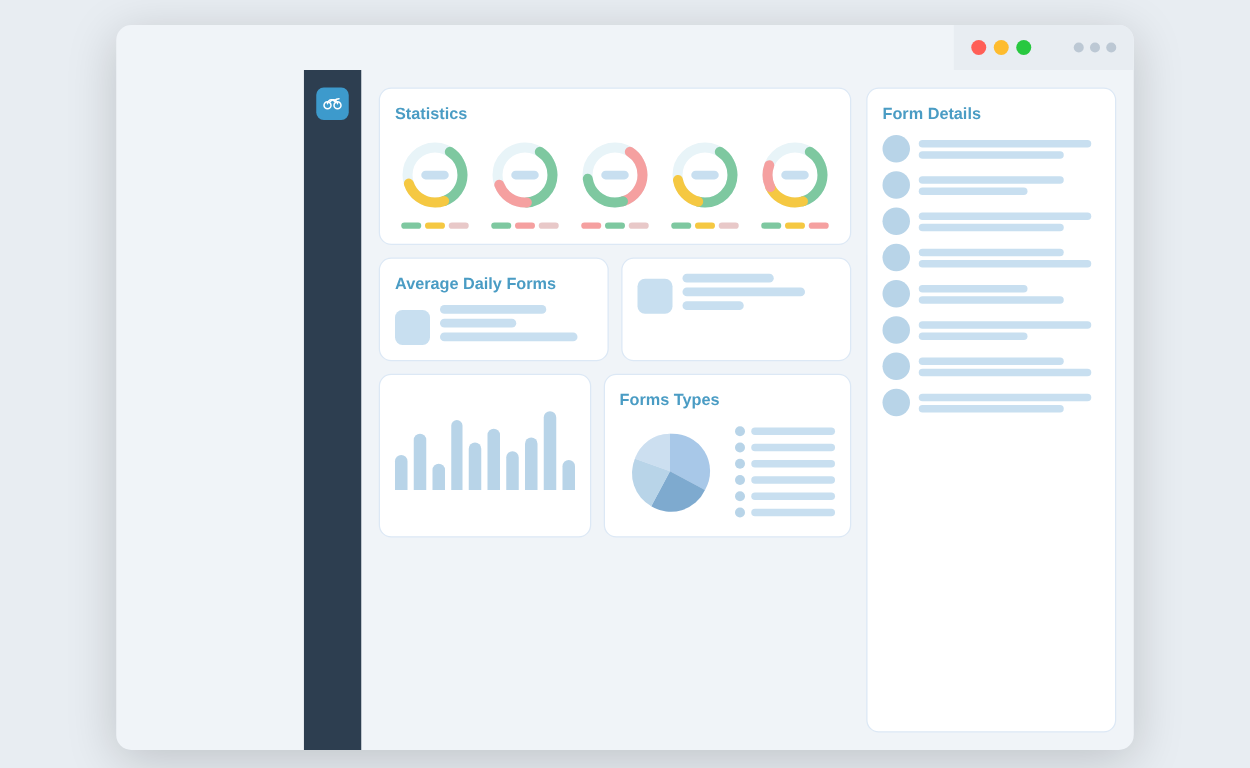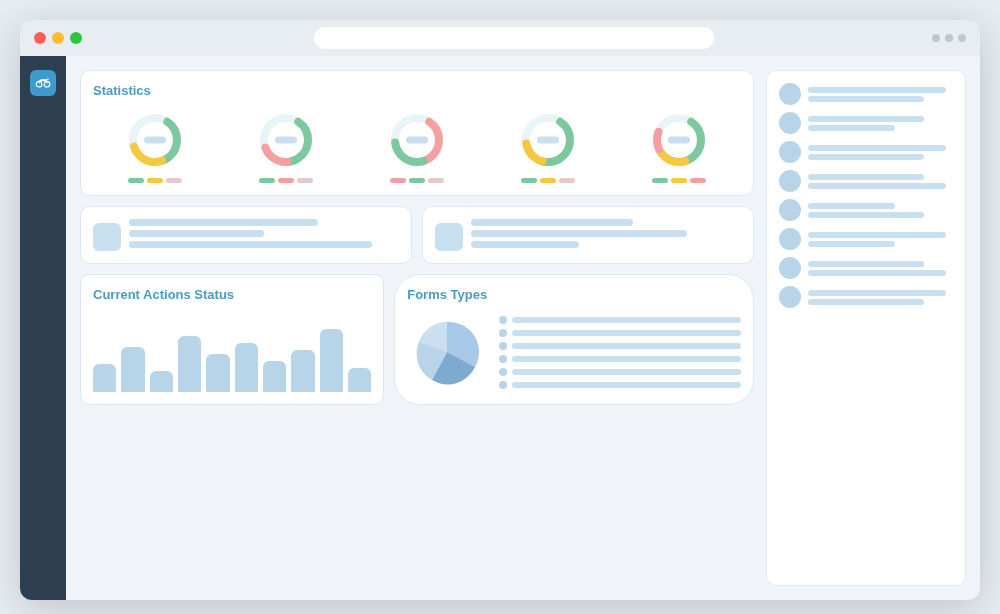--- a/index.html
+++ b/index.html
@@ -8,28 +8,29 @@
       background: #e8edf2;
       font-family: -apple-system, BlinkMacSystemFont, 'Segoe UI', sans-serif;
       display: flex;
       justify-content: center;
       align-items: center;
       min-height: 100vh;
       padding: 20px;
     }
 
     .browser-window {
-      width: 960px;
+      width: 814px;
       min-height: 580px;
       background: #f0f4f8;
       border-radius: 12px;
       box-shadow: 0 8px 40px rgba(0,0,0,0.18);
       overflow: hidden;
       display: flex;
       flex-direction: column;
+      align-items: flex-end;
     }
 
     .browser-titlebar {
       background: #e8edf2;
       height: 36px;
       display: flex;
       align-items: center;
       padding: 0 14px;
       flex-shrink: 0;
     }
@@ -232,21 +233,20 @@
       display: flex;
       gap: 10px;
     }
 
     .actions-card {
       flex: 1;
     }
 
     .forms-types-card {
       flex: 1.2;
-      border-radius: 26px;
     }
 
     
     .bar-chart {
       display: flex;
       align-items: flex-end;
       gap: 5px;
       height: 80px;
       padding-top: 10px;
     }
@@ -459,20 +459,21 @@
                 <div class="legend-dot" style="background:#f5a0a0"></div>
               </div>
             </div>
 
           </div>
         </div>
 
         <div class="metrics-row">
 
           <div class="card metric-card">
+            <div class="card-title">Average Daily Forms</div>
             <div class="metric-content">
               <div class="metric-icon-block"></div>
               <div class="metric-lines">
                 <div class="metric-line" style="width:70%"></div>
                 <div class="metric-line" style="width:50%"></div>
                 <div class="metric-line" style="width:90%"></div>
               </div>
             </div>
           </div>
 
@@ -486,21 +487,20 @@
               </div>
             </div>
           </div>
 
 
         </div>
 
         <div class="bottom-row">
 
           <div class="card actions-card">
-            <div class="card-title">Current Actions Status</div>
             <div class="bar-chart">
               <div class="bar" style="height:40%;"></div>
               <div class="bar" style="height:65%;"></div>
               <div class="bar" style="height:30%;"></div>
               <div class="bar" style="height:80%;"></div>
               <div class="bar" style="height:55%;"></div>
               <div class="bar" style="height:70%;"></div>
               <div class="bar" style="height:45%;"></div>
               <div class="bar" style="height:60%;"></div>
               <div class="bar" style="height:90%;"></div>
@@ -553,20 +553,21 @@
               </div>
             </div>
           </div>
 
         </div>
 
       </div>
 
       <div class="right-panel">
         <div class="card form-details-card" style="height:100%;">
+          <div class="card-title">Form Details</div>
           <div class="form-details-list">
 
             <div class="form-detail-item">
               <div class="fd-avatar"></div>
               <div class="fd-lines">
                 <div class="fd-line long"></div>
                 <div class="fd-line medium"></div>
               </div>
             </div>
 

